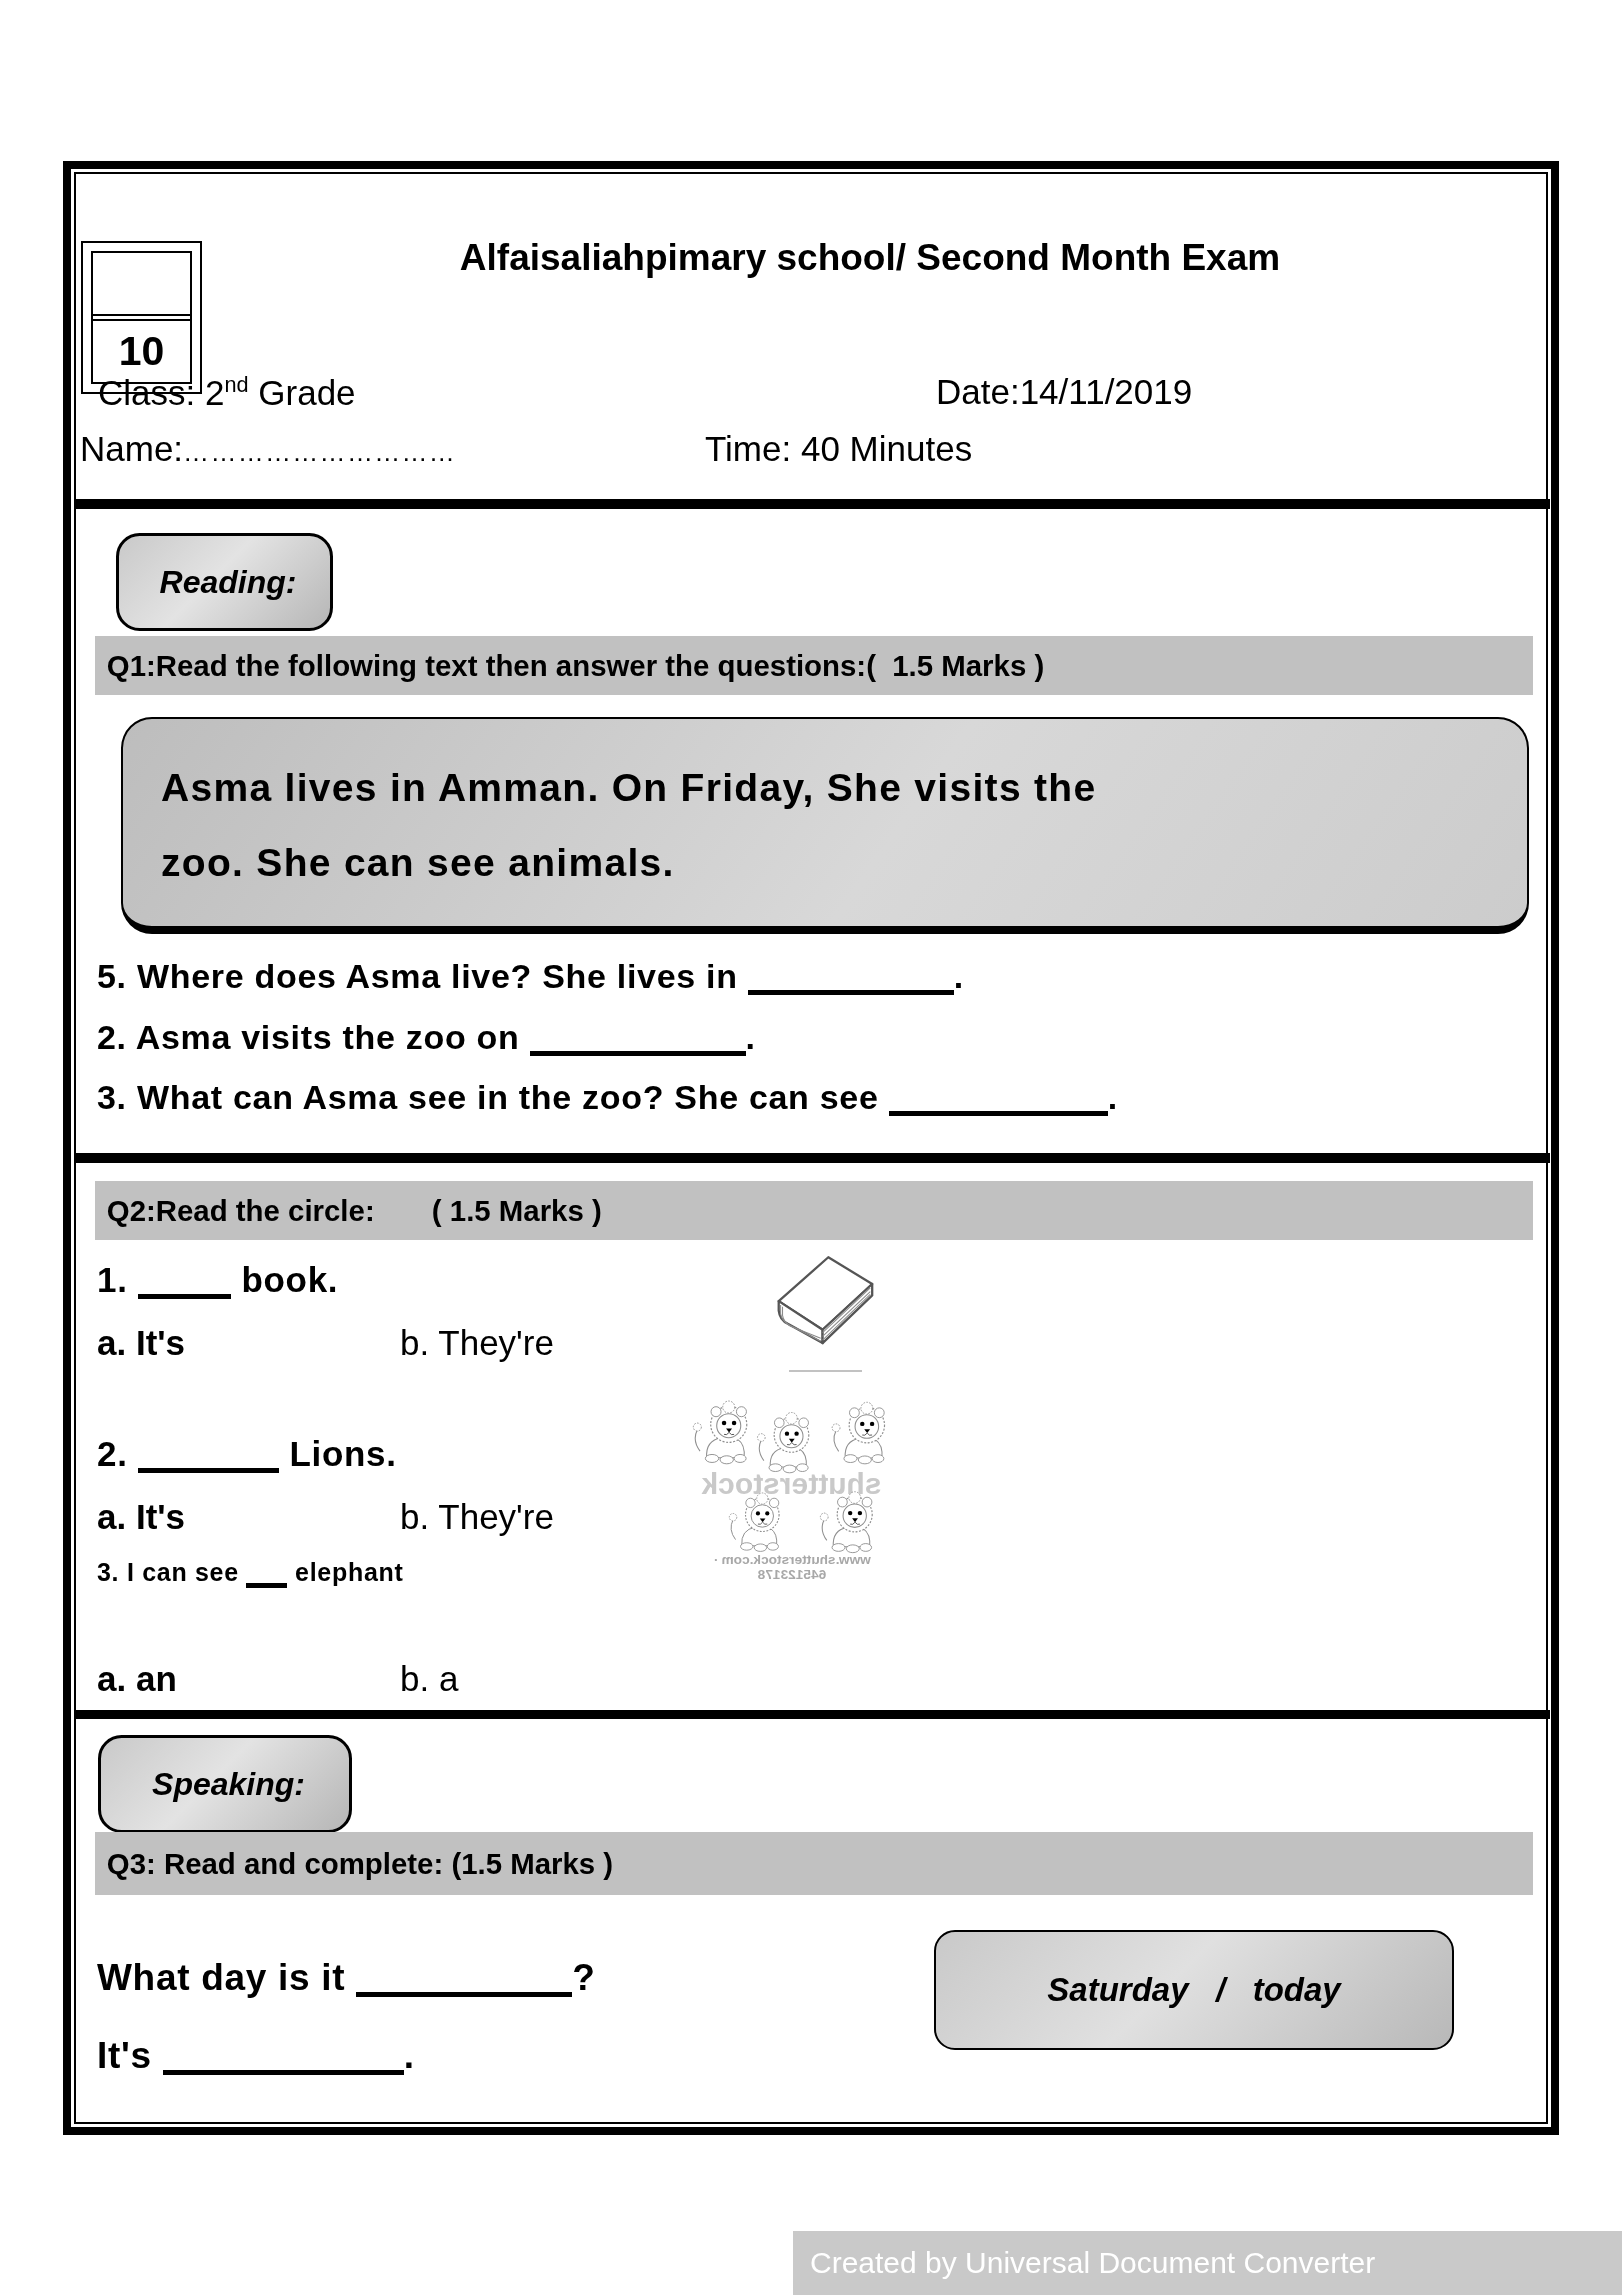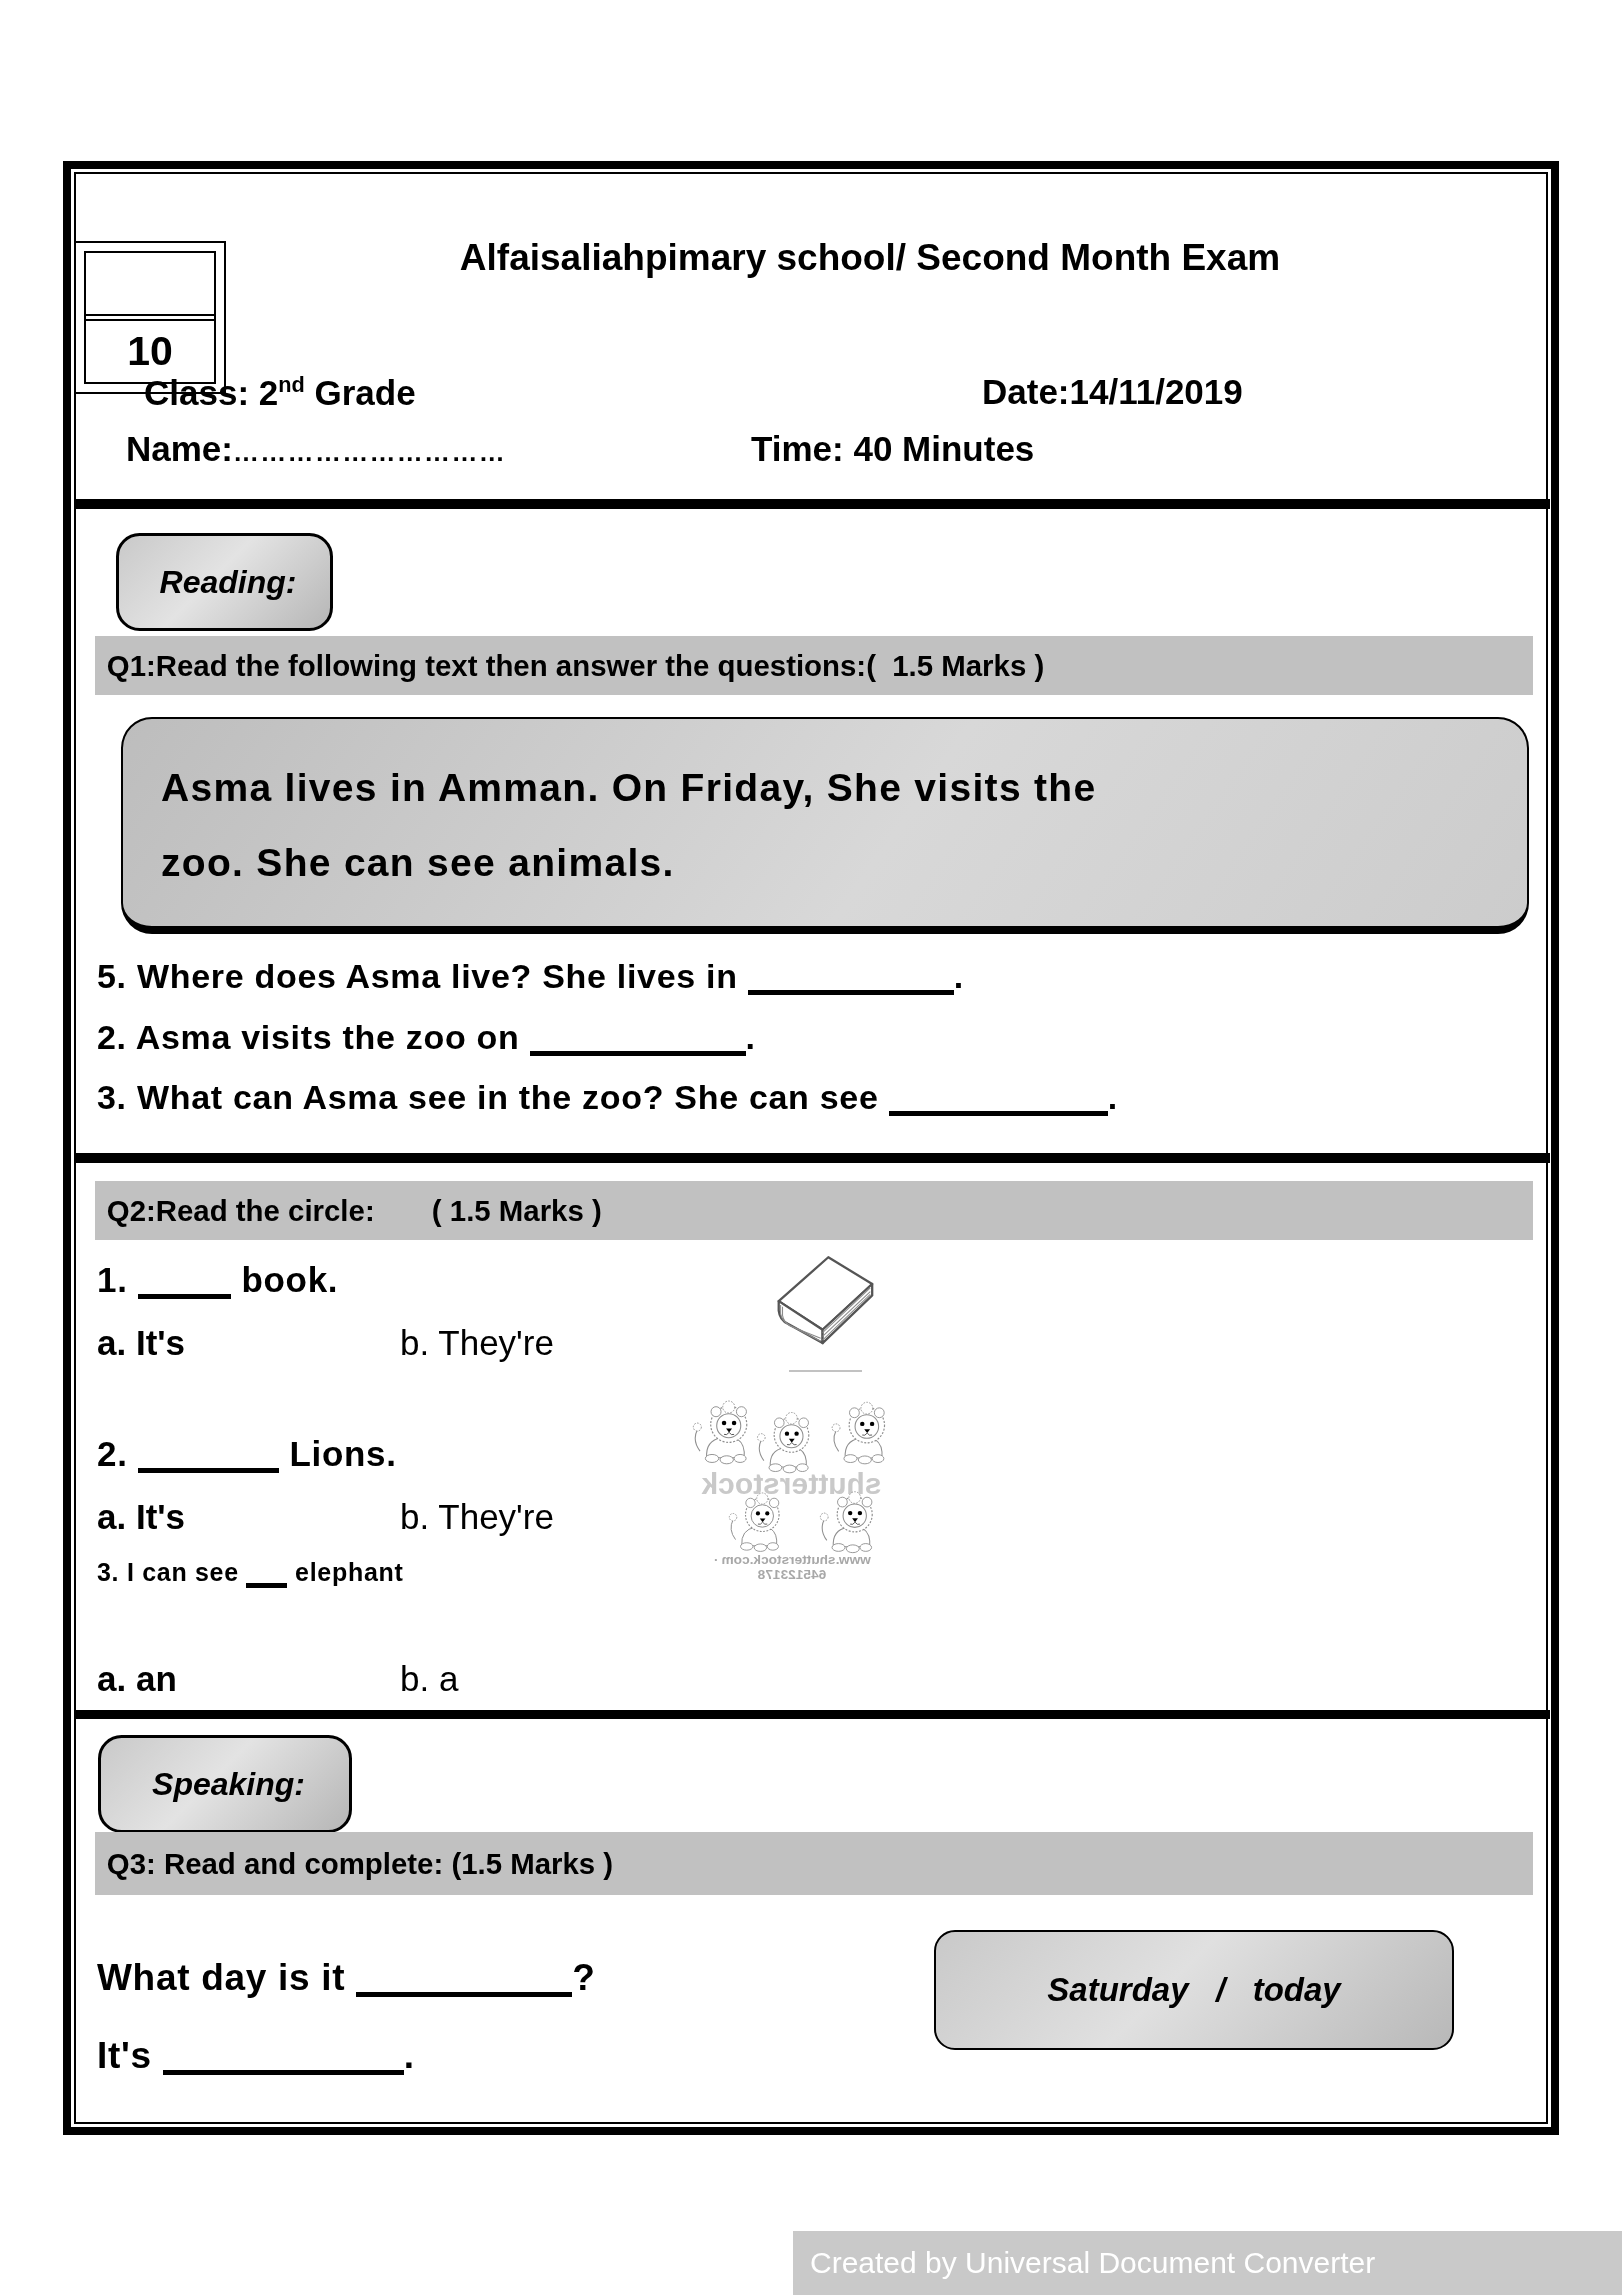--- a/index.html
+++ b/index.html
@@ -7,33 +7,33 @@
         font-family:"Liberation Sans",sans-serif;color:#000;}
 
   
   .frame-outer{position:absolute;left:63px;top:161px;width:1496px;height:1974px;
                border:8.5px solid #000;box-sizing:border-box;}
   .frame-inner{position:absolute;inset:2.6px;border:2.6px solid #000;}
 
   .divider{position:absolute;left:76px;width:1474px;height:9.8px;background:#000;}
 
   
-  .scorebox{position:absolute;left:74px;top:241px;width:152px;height:153px;
+  .scorebox{position:absolute;left:81px;top:241px;width:121px;height:153px;
             border:2.6px solid #000;box-sizing:border-box;padding:8px;}
   .scorebox-in{border:2px solid #000;height:100%;box-sizing:border-box;
                display:flex;flex-direction:column;}
   .score-top{flex:1;border-bottom:2px solid #000;}
   .score-gap{height:3.3px;}
   .score-bot{flex:1;border-top:2px solid #000;display:flex;align-items:center;justify-content:center;
              font-size:41px;font-weight:700;}
 
   .title{position:absolute;left:366px;top:237px;width:1008px;text-align:center;
          font-size:37px;font-weight:700;white-space:nowrap;}
 
-  .hline{position:absolute;font-size:35px;font-weight:700;white-space:pre;margin-left:46px;}
+  .hline{position:absolute;font-size:35px;font-weight:400;white-space:pre;}
   sup{font-size:62%;vertical-align:super;}
 
   
   .badge{position:absolute;border:3.3px solid #000;border-radius:23.6px;
          background:linear-gradient(135deg,#c9c9c9 0%,#e3e3e3 45%,#b6b6b6 100%);
          display:flex;align-items:center;justify-content:center;
          font-size:32px;font-weight:700;font-style:italic;padding-left:7px;}
   .qbar{position:absolute;left:95px;width:1438px;height:59px;background:#c1c1c1;
         font-size:29.4px;font-weight:700;display:flex;align-items:center;
         padding-left:11.8px;box-sizing:border-box;white-space:pre;}

